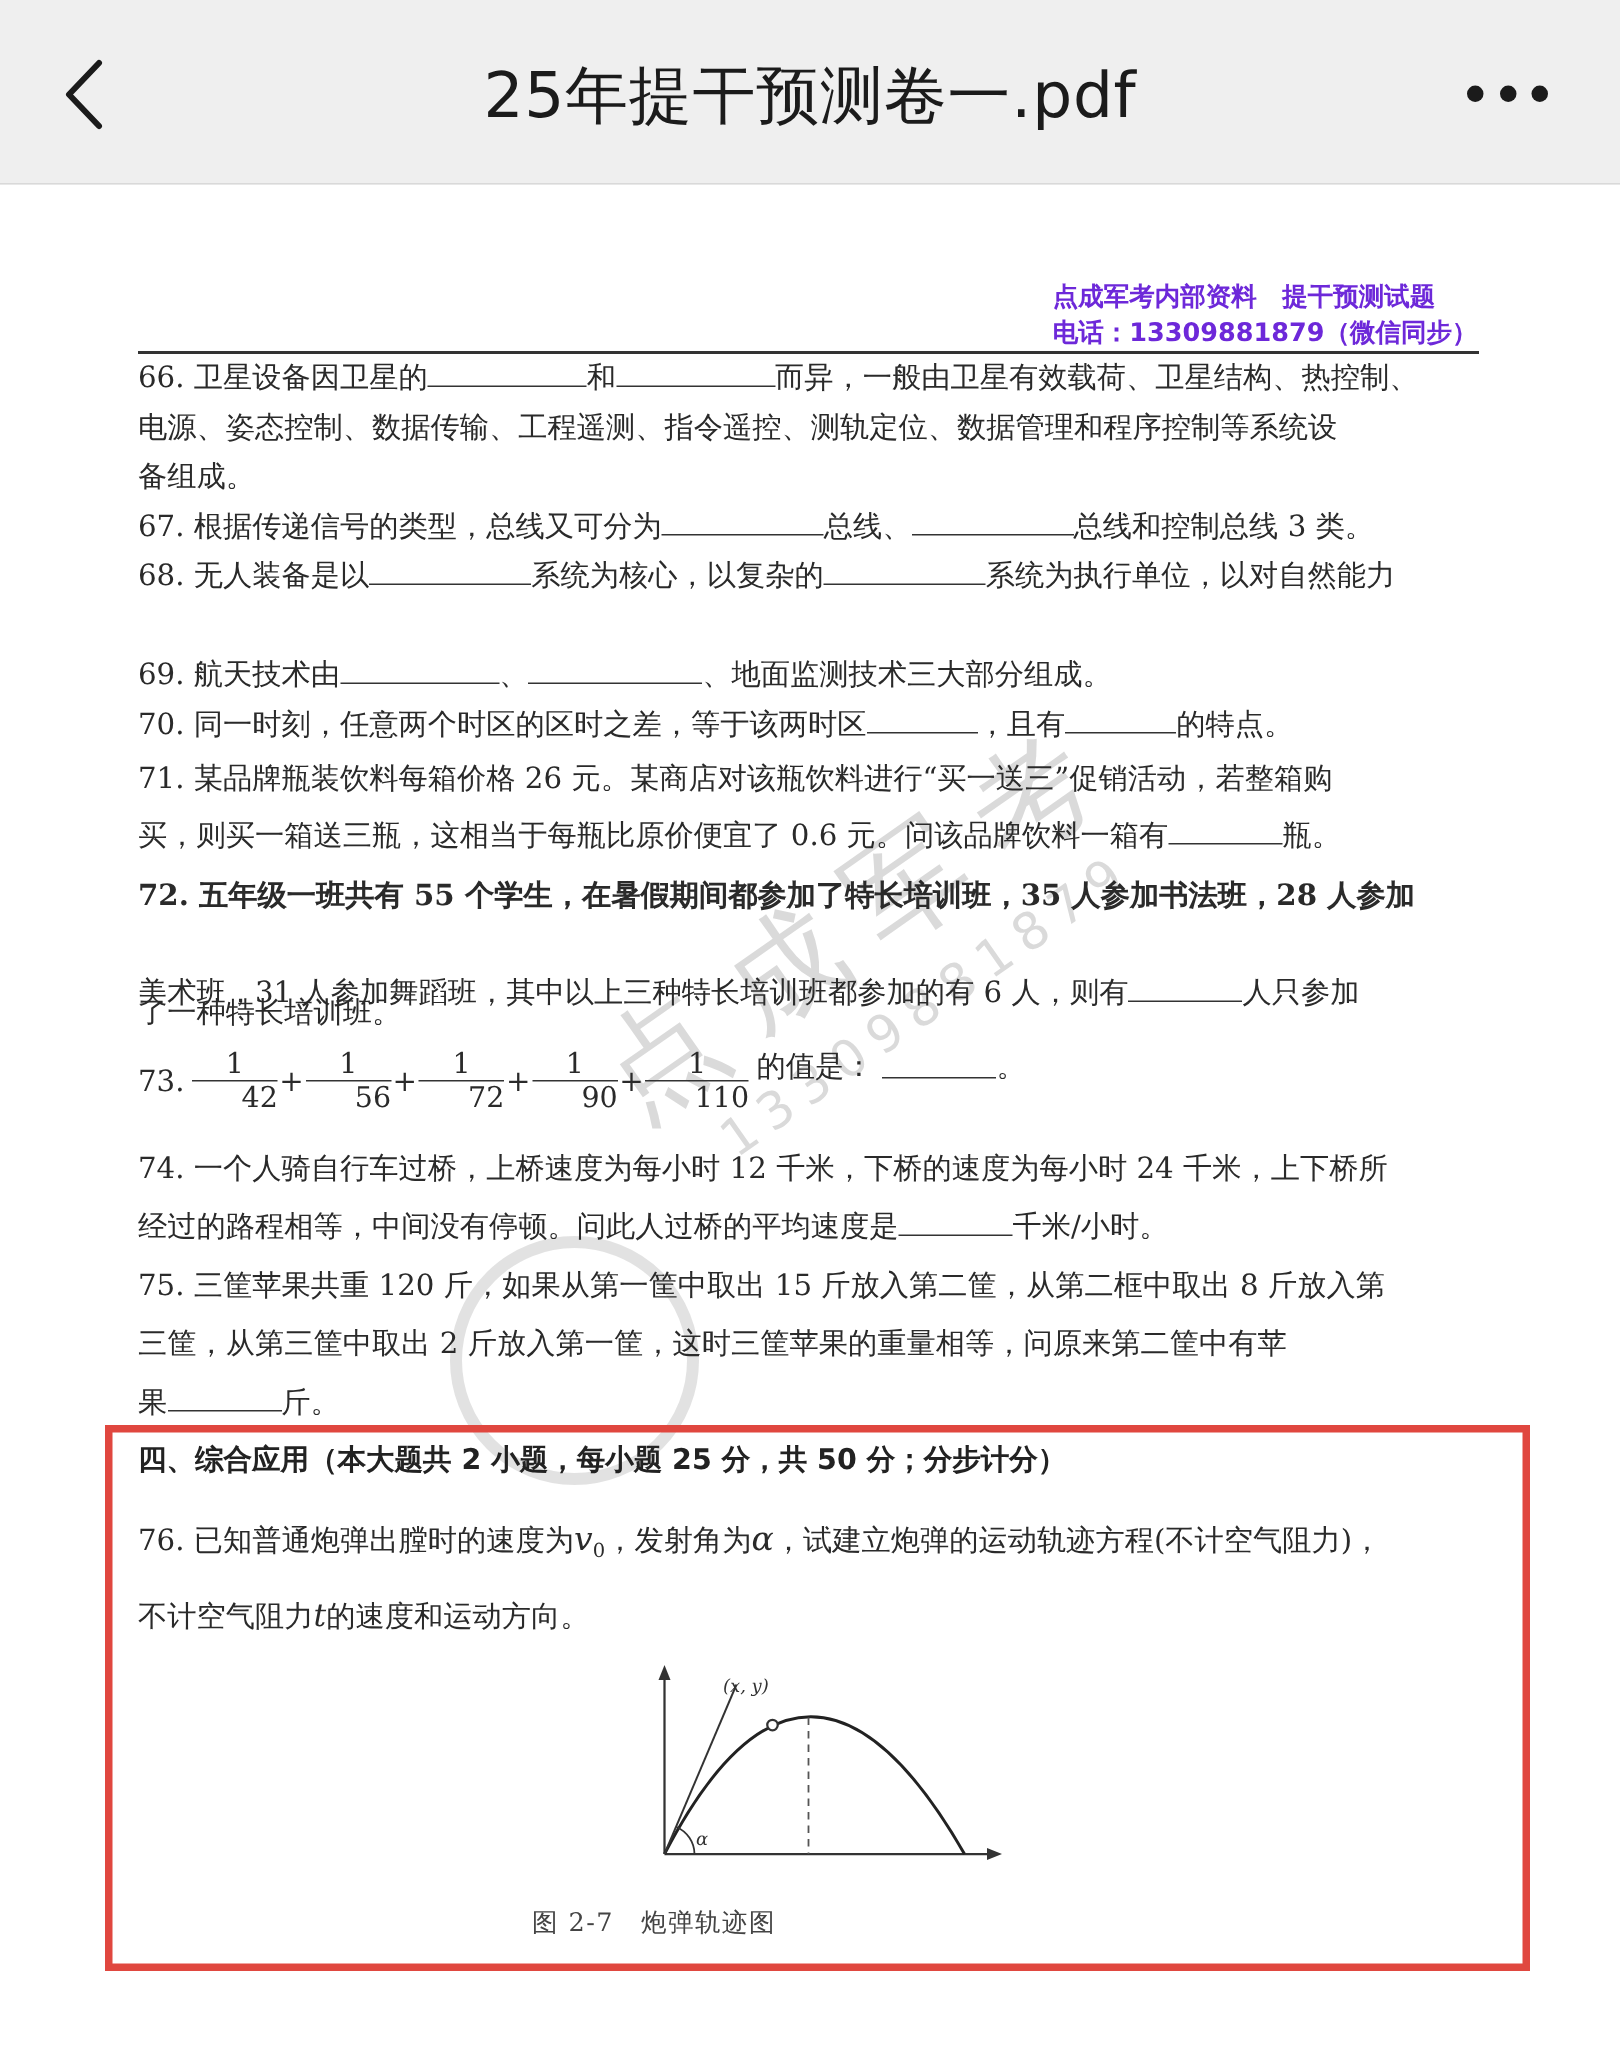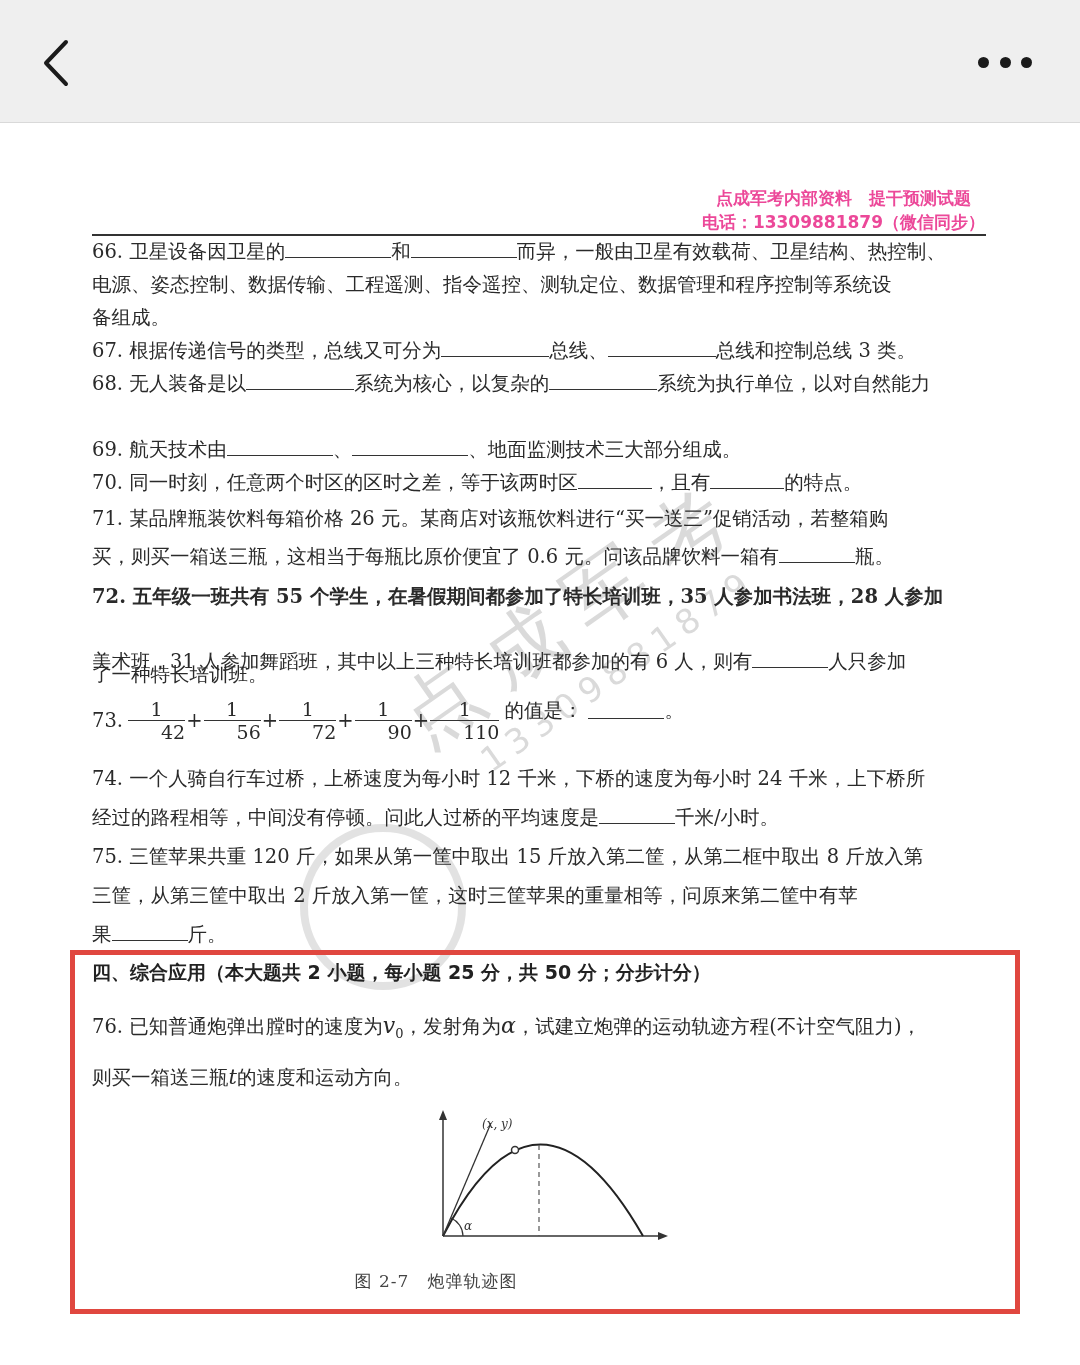--- a/index.html
+++ b/index.html
@@ -25,23 +25,23 @@
   }
   .nav .more {
     position: absolute; left: 978px; top: 55px; width: 54px; height: 14px;
     display: flex; justify-content: space-between; align-items: center;
   }
   .nav .more span { width: 11px; height: 11px; border-radius: 50%; background: #1b1b1b; display: block; }
 
   .page { position: absolute; left: 0; top: 124px; width: 1080px; height: 1241px; background: #fff; }
 
   .hdr {
-    position: absolute; right: 95px; top: 62px; text-align: center;
+    position: absolute; right: 95px; top: 62px; text-align: left;
     font-family: "DejaVu Sans", "Liberation Sans", sans-serif;
-    font-weight: bold; font-size: 17px; line-height: 24px; color: #ec4899;
+    font-weight: bold; font-size: 17px; line-height: 24px; color: #6d28d9;
   }
   .hdr-rule { position: absolute; left: 92px; width: 894px; top: 110px; height: 2px; background: #333; }
 
   .q {
     position: absolute; left: 92px; width: 896px;
     font-size: 19.5px; color: #2a2a2a; white-space: nowrap;
   }
   .blank { display: inline-block; border-bottom: 1.5px solid #333; height: 18px; vertical-align: baseline; }
 
   .frac { display: inline-block; vertical-align: middle; text-align: center; margin: 0 1px; font-size: 19px; line-height: 22px; }
@@ -75,20 +75,21 @@
 </style>
 </head>
 <body>
 
 <div class="nav">
   <div class="back">
     <svg width="36" height="50" viewBox="0 0 36 50">
       <polyline points="26,4 6,25 26,46" fill="none" stroke="#1b1b1b" stroke-width="4" stroke-linecap="round" stroke-linejoin="round"></polyline>
     </svg>
   </div>
+  <div class="title">25年提干预测卷一.pdf</div>
   <div class="more">
     <span></span>
     <span></span>
     <span></span>
   </div>
 </div>
 
 <div class="page">
 
   <div class="wm-circle"></div>
@@ -179,21 +180,21 @@
   </div>
 
   <div class="red-box"></div>
 
   <div class="section-title">四、综合应用（本大题共 2 小题，每小题 25 分，共 50 分；分步计分）</div>
 
   <div class="q" style="top:889px;">
     <span>76. 已知普通炮弹出膛时的速度为</span><i style="font-size:22px;">v</i><sub style="font-size:13px;">0</sub><span>，发射角为</span><i style="font-size:22px;">α</i><span>，试建立炮弹的运动轨迹方程(不计空气阻力)，</span>
   </div>
   <div class="q" style="top:940px;">
-    <span>则买一箱送三瓶</span><i style="font-size:21px;">t</i><span>的速度和运动方向。</span>
+    <span>不计空气阻力</span><i style="font-size:21px;">t</i><span>的速度和运动方向。</span>
   </div>
 
   <div class="figure">
     <svg width="232" height="150" viewBox="0 0 232 150">
 
       <line x1="5" y1="128" x2="225" y2="128" stroke="#333" stroke-width="1.5"></line>
       <polygon points="230,128 220,124 220,132" fill="#333"></polygon>
       <line x1="5" y1="128" x2="5" y2="8" stroke="#333" stroke-width="1.5"></line>
       <polygon points="5,2 1,12 9,12" fill="#333"></polygon>
 

